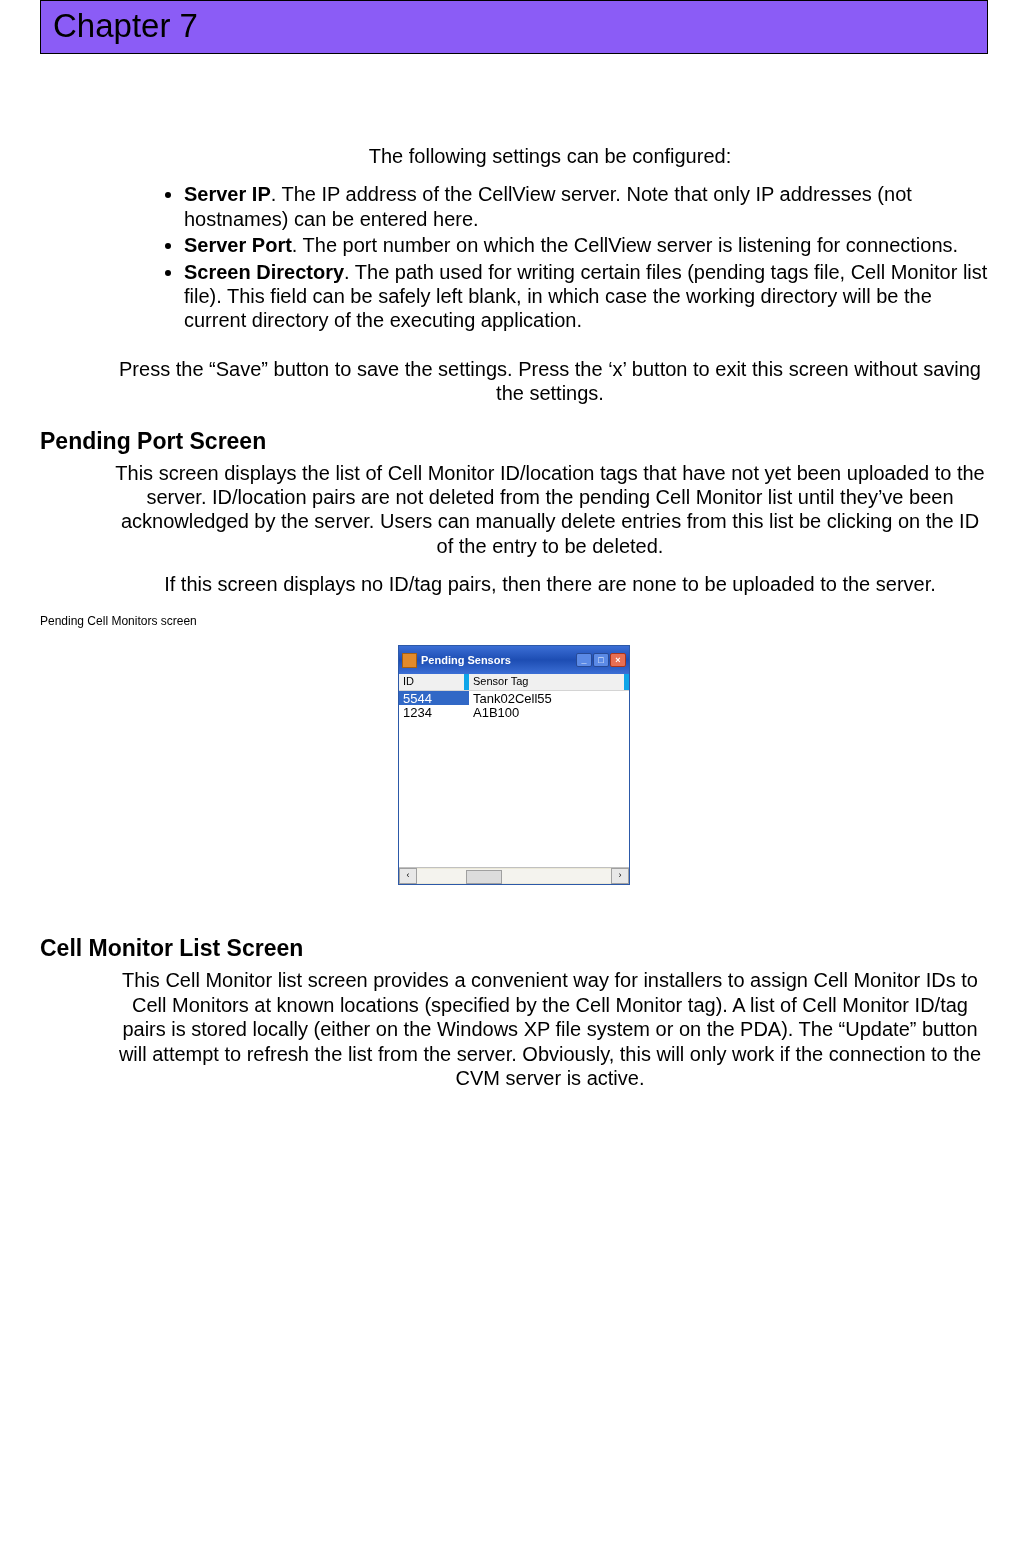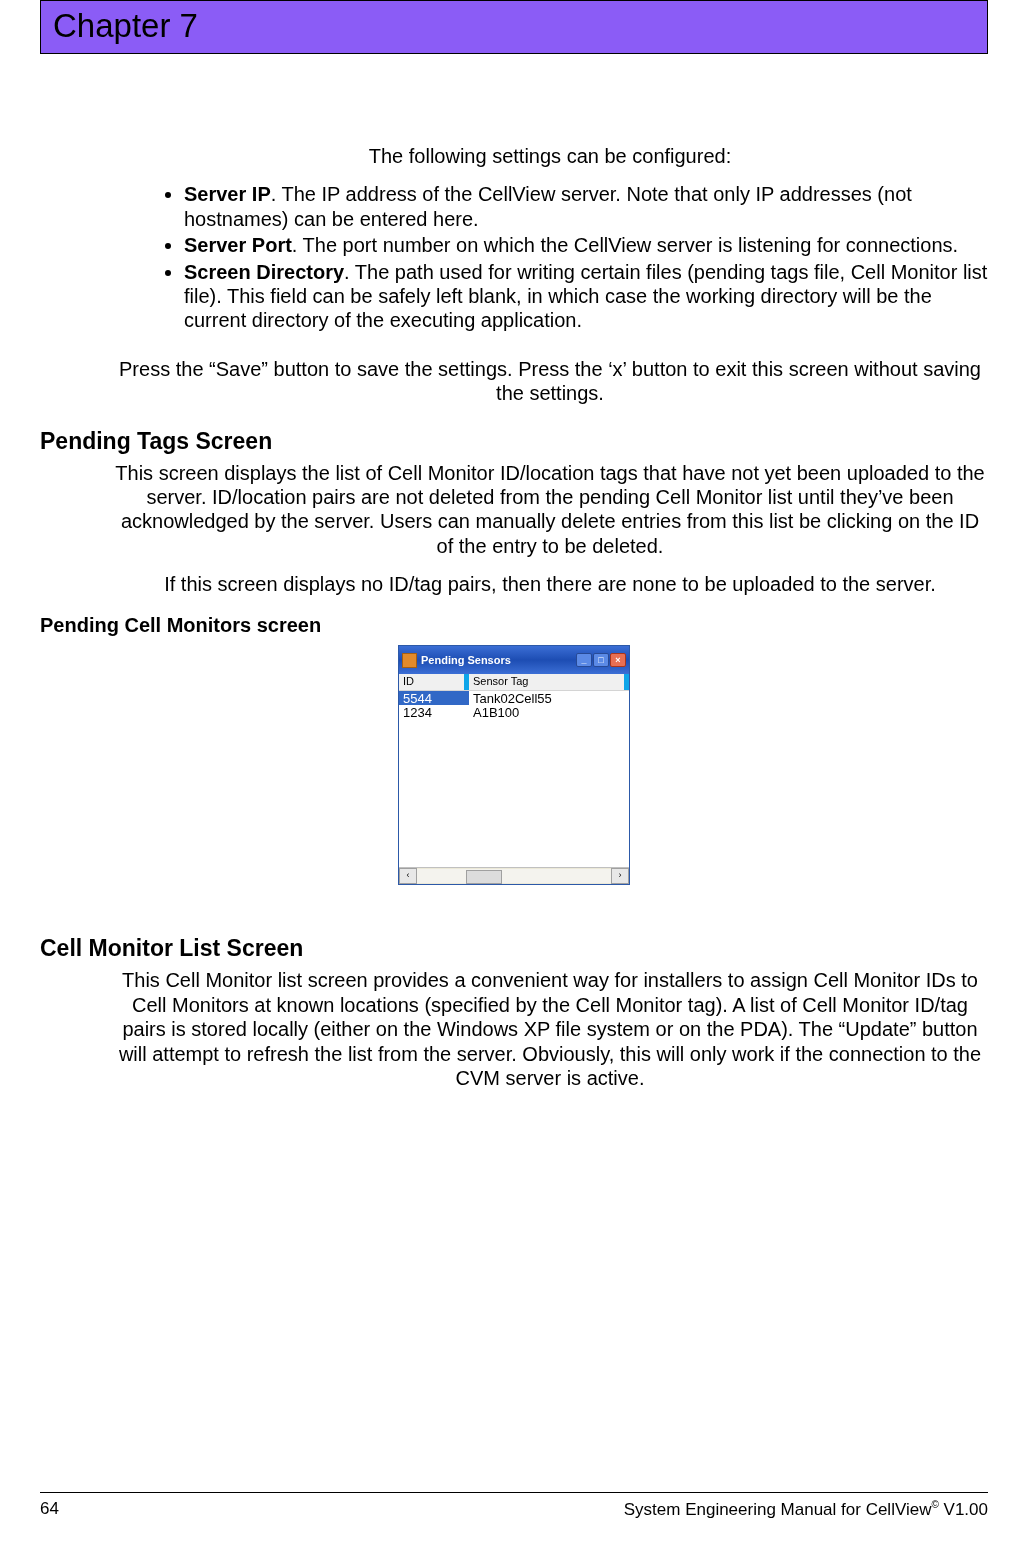--- a/index.html
+++ b/index.html
@@ -41,23 +41,23 @@
     margin: 2px 0 14px 0;
     padding-left: 56px;
   }
   ul.bullets li { margin: 0 0 2px 16px; line-height: 1.22; }
   h2.section {
     font-size: 23px;
     font-weight: bold;
     margin: 22px 0 6px 0;
   }
   h3.subsection {
-    font-size: 20px;
-    font-weight: bold;
-    margin: 18px 0 8px 0;
+    font-size: 12px;
+    font-weight: normal;
+    margin: 18px 0 17px 0;
   }
   .bold { font-weight: bold; }
 
   
   .mock-wrap { text-align: center; margin: 2px 0 50px 0; }
   .mock-window {
     display: inline-block;
     width: 230px;
     text-align: left;
     border: 1px solid #2c59a8;
@@ -173,21 +173,21 @@
         <span class="bold">Server Port</span><span>. The port number on which the CellView server is listening for connections.</span>
       </li>
       <li>
         <span class="bold">Screen Directory</span><span>. The path used for writing certain files (pending tags file, Cell Monitor list file).  This field can be safely left blank, in which case the working directory will be the current directory of the executing application.</span>
       </li>
     </ul>
 
     <p style="margin-top:24px;">Press the “Save” button to save the settings.  Press the ‘x’ button to exit this screen without saving the settings.</p>
   </div>
 
-  <h2 class="section">Pending Tags Screen</h2>
+  <h2 class="section">Pending Port Screen</h2>
 
   <div class="body-block">
     <p>This screen displays the list of Cell Monitor ID/location tags that have not yet been uploaded to the server.  ID/location pairs are not deleted from the pending Cell Monitor list until they’ve been acknowledged by the server.  Users can manually delete entries from this list be clicking on the ID of the entry to be deleted.</p>
     <p>If this screen displays no ID/tag pairs, then there are none to be uploaded to the server.</p>
   </div>
 
   <h3 class="subsection">Pending Cell Monitors screen</h3>
 
   <div class="mock-wrap">
     <div class="mock-window">
@@ -223,20 +223,14 @@
       </div>
     </div>
   </div>
 
   <h2 class="section">Cell Monitor List Screen</h2>
 
   <div class="body-block">
     <p>This Cell Monitor list screen provides a convenient way for installers to assign Cell Monitor IDs to Cell Monitors at known locations (specified by the Cell Monitor tag).  A list of Cell Monitor ID/tag pairs is stored locally (either on the Windows XP file system or on the PDA).  The “Update” button will attempt to refresh the list from the server.  Obviously, this will only work if the connection to the CVM server is active.</p>
   </div>
 
-  <div class="footer">
-    <span>64</span>
-    <span>
-      <span>System Engineering Manual for CellView</span><sup>©</sup><span> V1.00</span>
-    </span>
-  </div>
 
 </div>
 
 </body></html>

